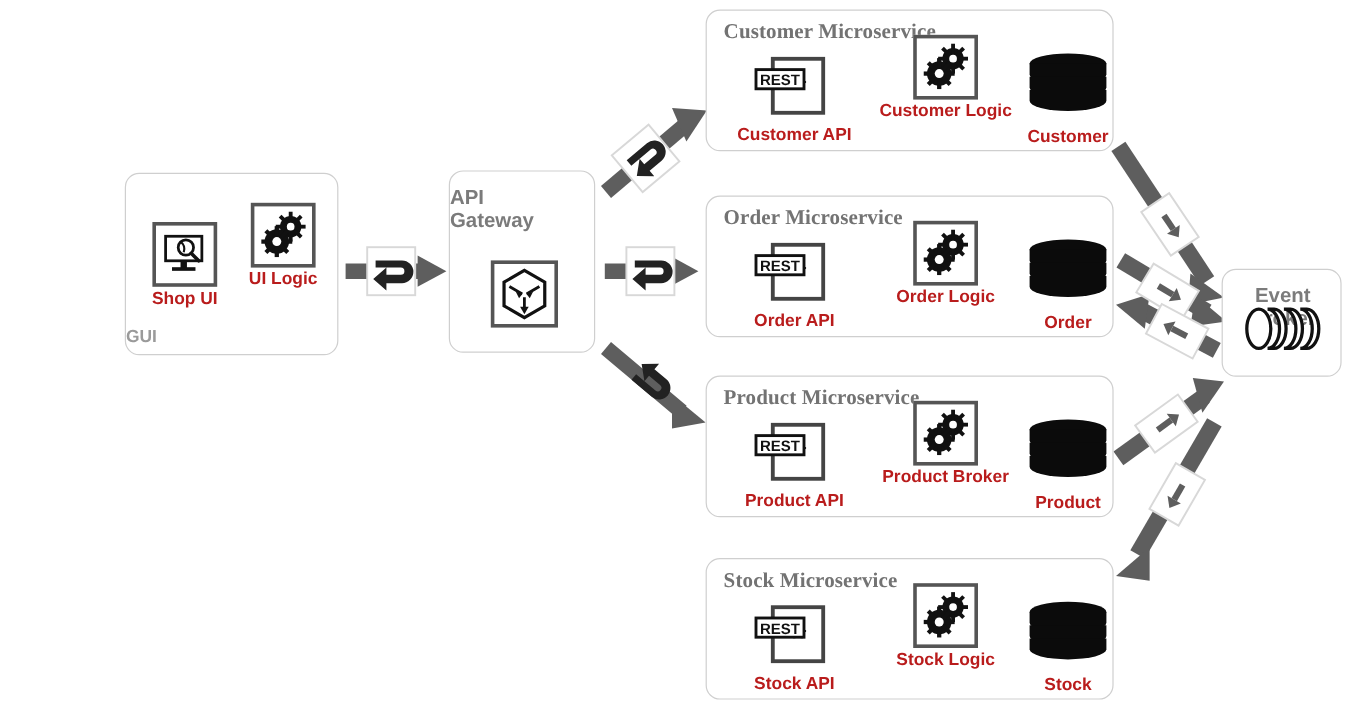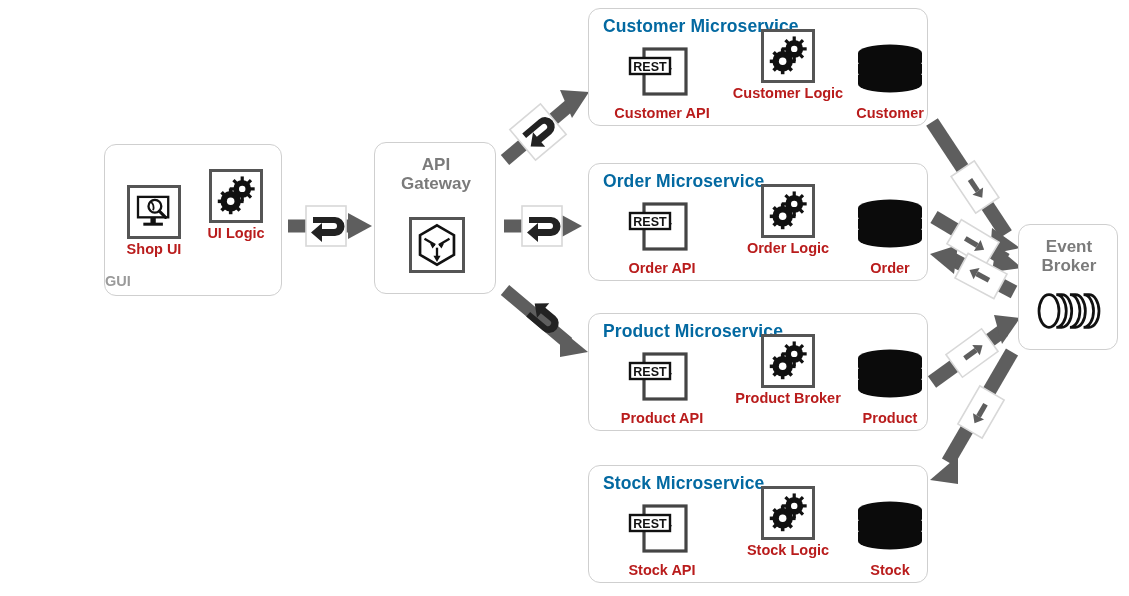--- a/index.html
+++ b/index.html
@@ -5,53 +5,53 @@
   html,body{margin:0;padding:0;background:#fff;}
   body{
     width:1129px;height:596px;position:relative;overflow:hidden;
     font-family:"Liberation Sans","DejaVu Sans",sans-serif;
   }
   #stage{position:absolute;left:0;top:0;width:1129px;height:596px;}
   svg.layer{position:absolute;left:0;top:0;width:1129px;height:596px;overflow:visible;}
   svg.arrows{z-index:1;}
   .node{position:absolute;box-sizing:border-box;border:1.6px solid #cfcfcf;border-radius:12px;background:#fff;z-index:2;}
   .node-title{
-    position:absolute;left:14px;top:7px;font-size:17.5px;font-weight:bold;color:#0369a1;
-    letter-spacing:.1px;white-space:nowrap;
+    position:absolute;left:14px;top:7px;font-size:17.5px;font-weight:bold;color:#737373;
+    letter-spacing:.1px;white-space:nowrap;font-family:Liberation Serif, serif;
   }
   
   #shop-web-app{left:104px;top:144px;width:178px;height:152px;}
   #shop-web-app .node-title{left:0;width:178px;text-align:center;top:12px;font-size:17px;}
   .comp{position:absolute;text-align:center;}
   .comp .glyph{margin:0 auto;}
   .comp-label{font-size:14.5px;font-weight:bold;color:#b91c1c;margin-top:2px;white-space:nowrap;}
   .gui-label{position:absolute;left:0;width:178px;bottom:6px;font-size:14.5px;font-weight:bold;color:#9a9a9a;}
 
   
   .iconbox{box-sizing:border-box;border:3.5px solid #555;background:#fff;position:relative;}
 
   
   #api-gateway{left:374px;top:142px;width:122px;height:152px;}
   #api-gateway .gw-title{
-    position:absolute;left:0;width:122px;top:12px;text-align:center;
+    position:absolute;left:0;width:122px;top:12px;text-align:left;
     font-size:17px;font-weight:bold;color:#7b7b7b;line-height:1.12;
   }
 
   
   .ms{width:340px;height:118px;}
   #ms-customer{left:588px;top:8px;}
   #ms-order{left:588px;top:163px;}
   #ms-product{left:588px;top:313px;}
   #ms-stock{left:588px;top:465px;}
   .ms .api-comp{left:14px;top:36px;width:118px;}
   .ms .logic-comp{left:140px;top:20px;width:118px;}
   .ms .db-comp{left:262px;top:32px;width:78px;}
 
   
-  #event-broker{left:1018px;top:224px;width:100px;height:126px;text-decoration:underline;}
+  #event-broker{left:1018px;top:224px;width:100px;height:90px;text-decoration:underline;}
   #event-broker .eb-title{
     position:absolute;left:0;width:100px;top:12px;text-align:center;
     font-size:17px;font-weight:bold;color:#7b7b7b;line-height:1.14;
   }
   .eb-icon{position:absolute;left:0;width:100px;bottom:14px;text-align:center;}
 </style>
 </head>
 <body>
 
 <div id="stage">

